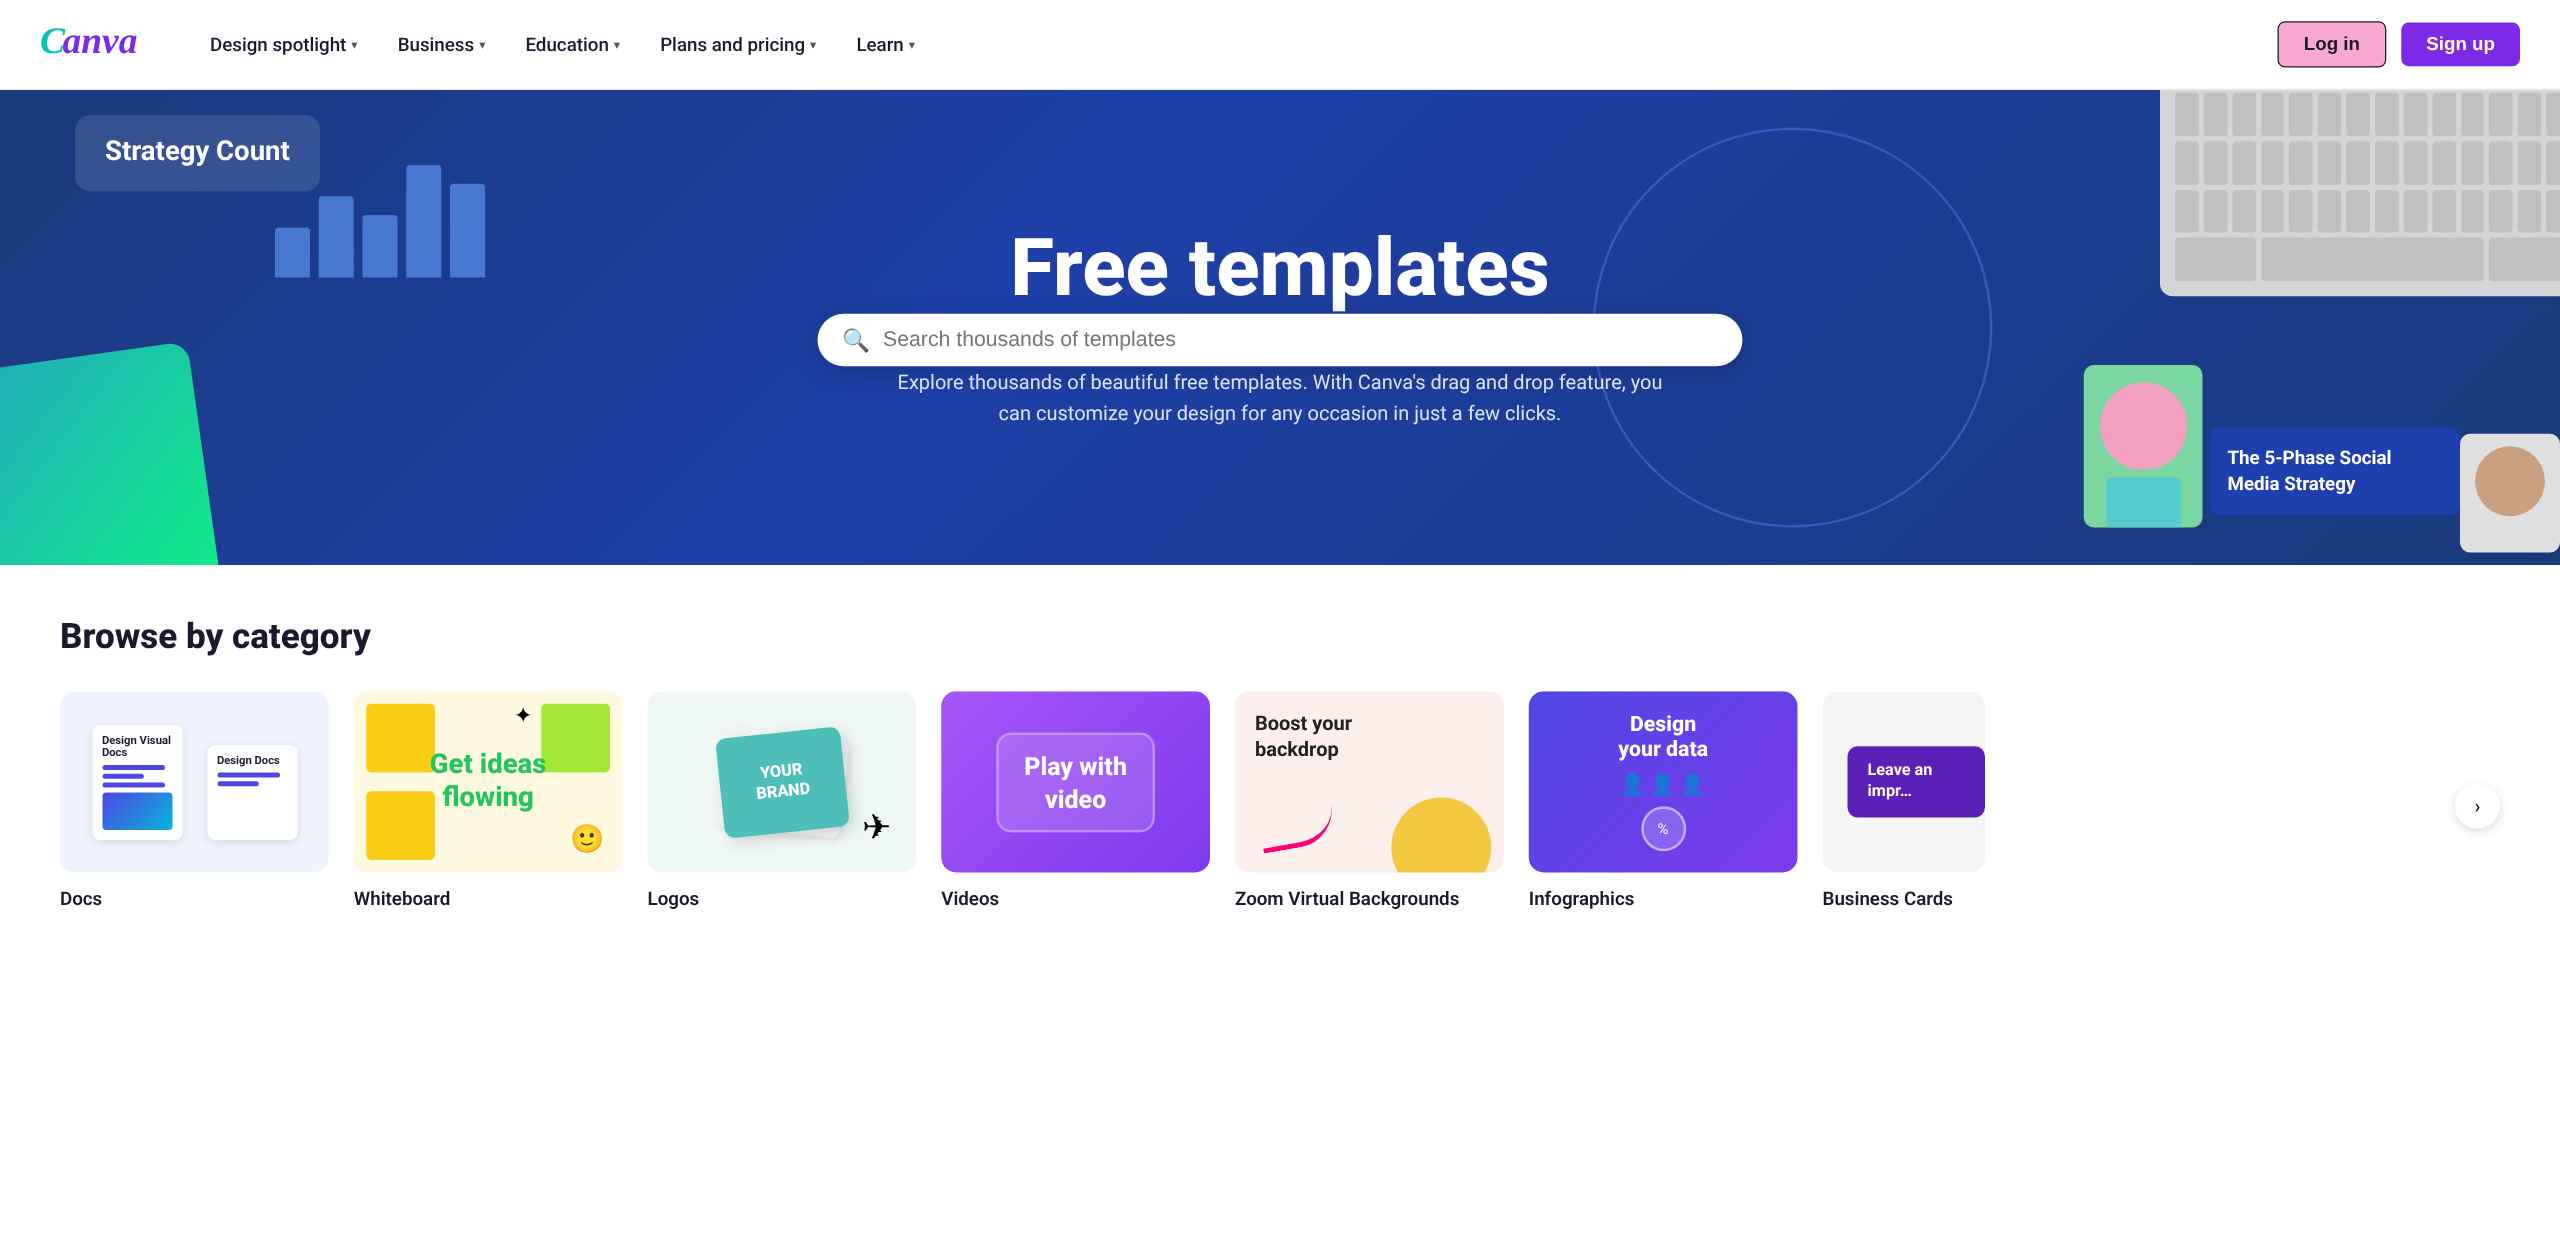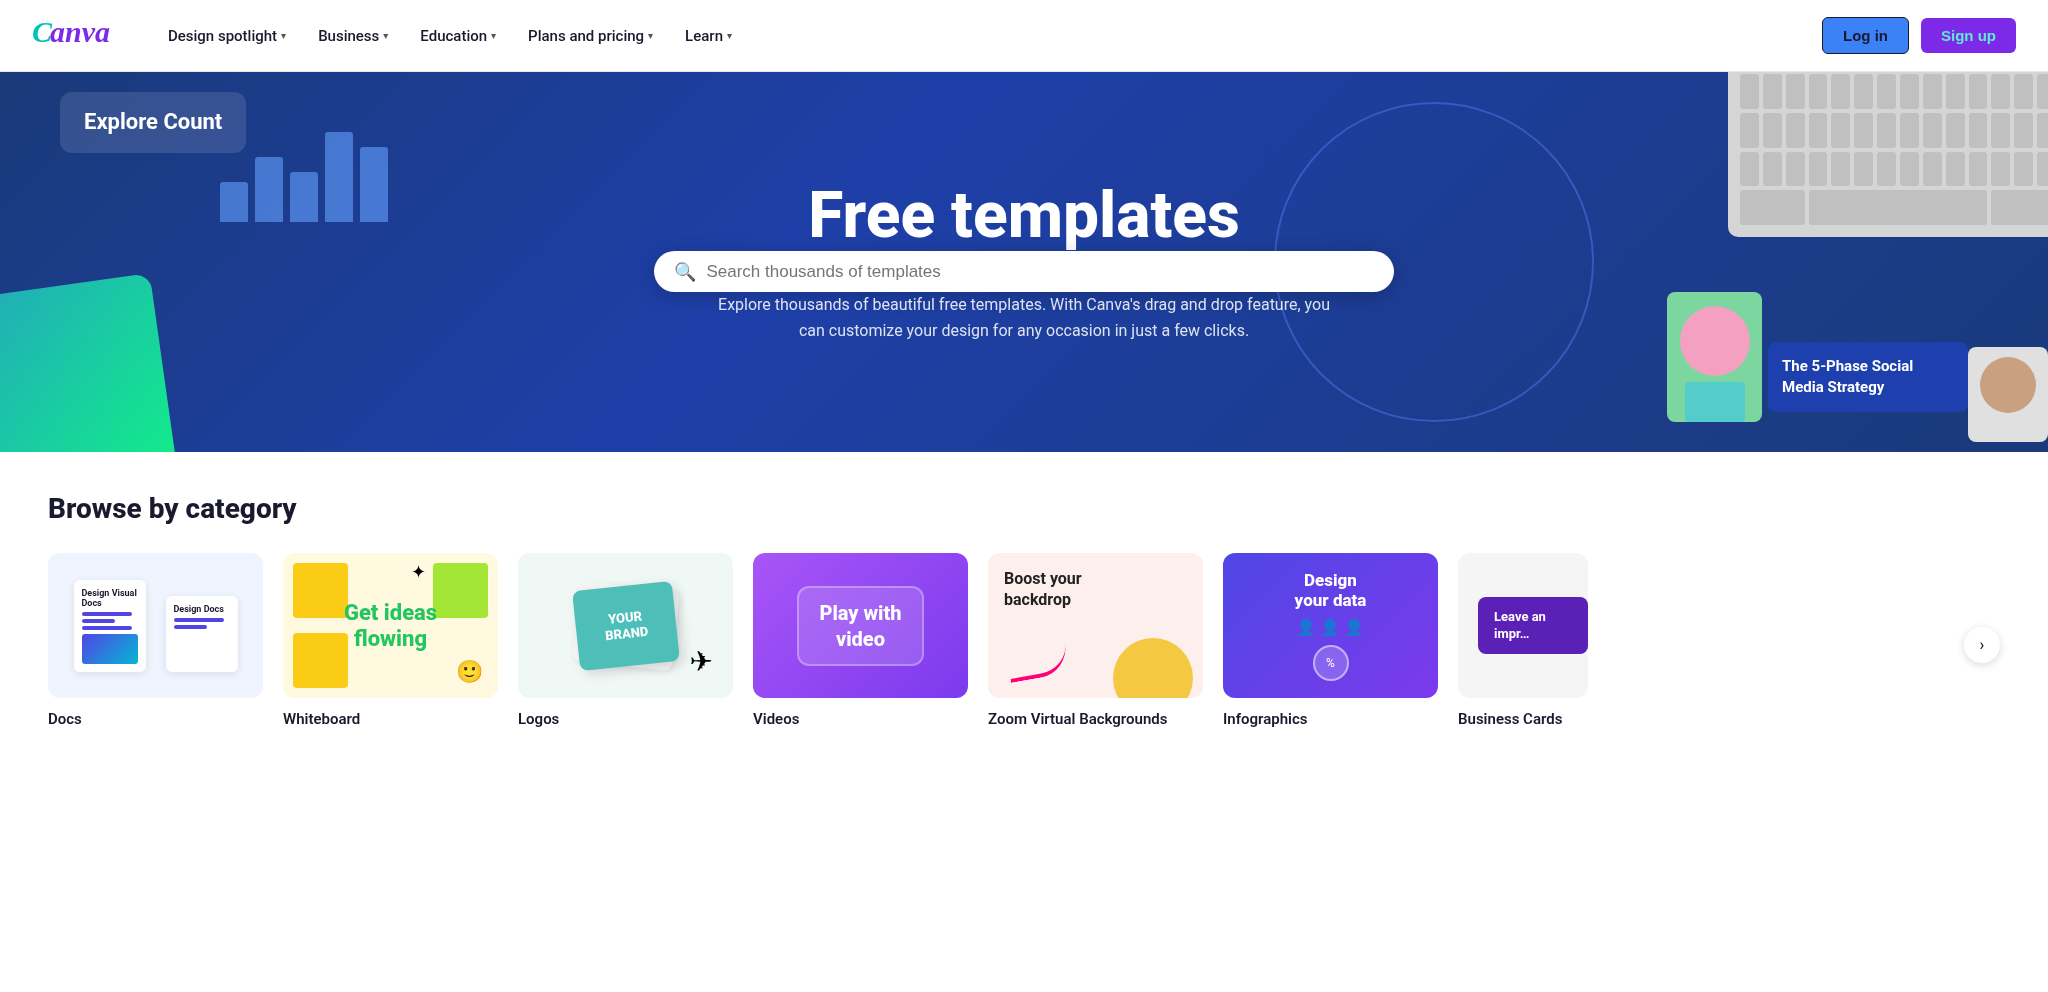--- a/index.html
+++ b/index.html
@@ -16,28 +16,28 @@
     .nav-link {
       display: flex; align-items: center; gap: 4px;
       padding: 8px 14px; border-radius: 6px; cursor: pointer;
       font-size: 15px; color: #1a1a2e; font-weight: 500;
       transition: background 0.15s;
     }
     .chevron { font-size: 10px; color: #555; }
     .nav-actions { display: flex; gap: 12px; align-items: center; }
     .btn-login {
       padding: 9px 20px; border: 1.5px solid #1a1a2e; border-radius: 6px;
-      background: #3b82f6; font-size: 15px; font-weight: 600; cursor: pointer;
+      background: #f9a8d4; font-size: 15px; font-weight: 600; cursor: pointer;
       color: #1a1a2e;
     }
     .btn-signup {
       padding: 9px 20px; border-radius: 6px;
       background: #7d2ae8; border: none;
       font-size: 15px; font-weight: 600; cursor: pointer;
-      color: #5eead4;
+      color: #fef9c3;
     }
 
     
     .hero {
       position: relative; background: #1e3a8a;
       height: 380px; overflow: hidden;
       display: flex; align-items: center; justify-content: center;
       flex-direction: column;
     }
     .hero-bg {
@@ -279,21 +279,21 @@
     <button class="btn-signup">Sign up</button>
   </div>
 </nav>
 
 <section class="hero">
   <div class="hero-bg"></div>
   <div class="hero-circle"></div>
 
   <div class="notebook-deco"></div>
   <div class="follower-card">
-    <span>Explore Count</span>
+    <span>Strategy Count</span>
   </div>
   <div class="bar-chart" style="position:absolute;left:220px;top:60px;display:flex;align-items:flex-end;gap:7px;">
     <div class="bar" style="width:28px;height:40px;"></div>
     <div class="bar" style="width:28px;height:65px;"></div>
     <div class="bar" style="width:28px;height:50px;"></div>
     <div class="bar" style="width:28px;height:90px;"></div>
     <div class="bar" style="width:28px;height:75px;"></div>
   </div>
 
   <div style="position:absolute;right:0;top:0;width:420px;height:380px;">

